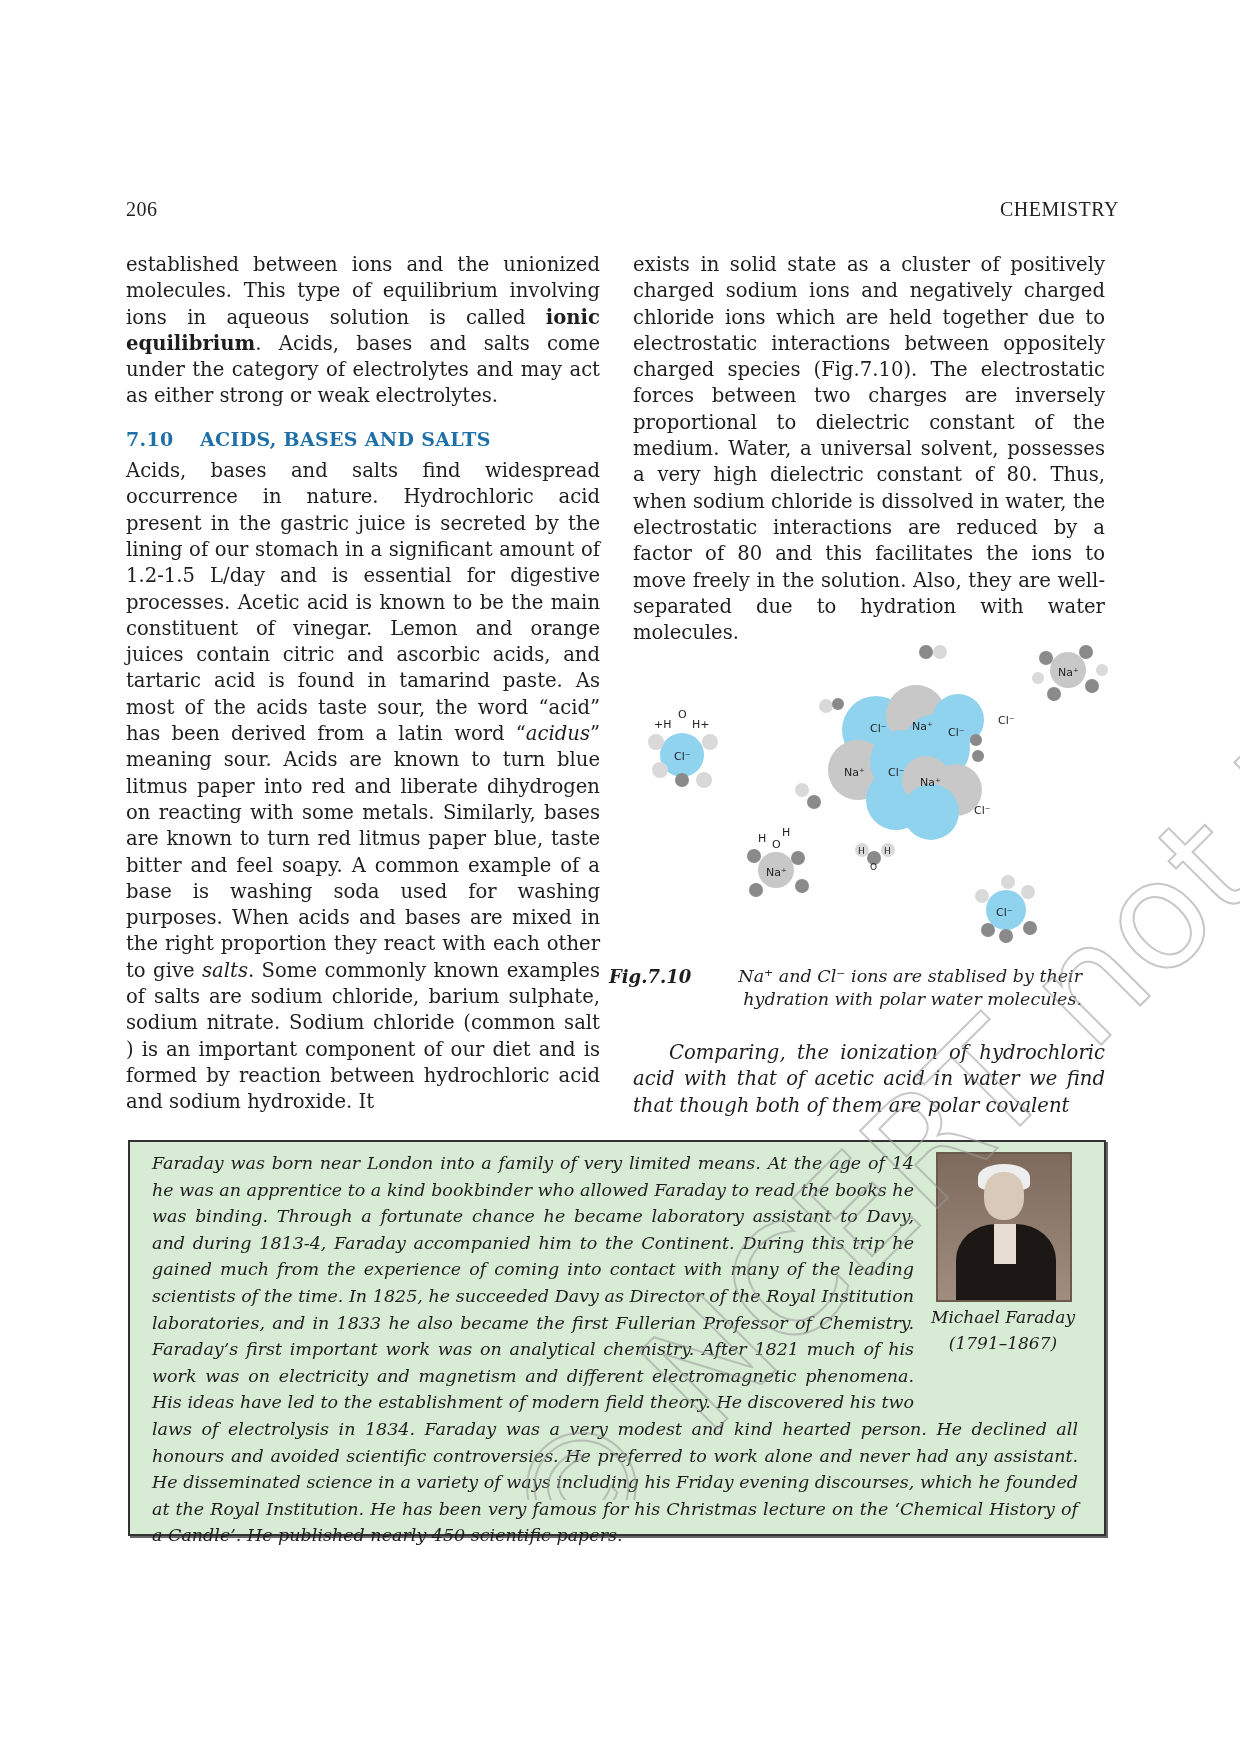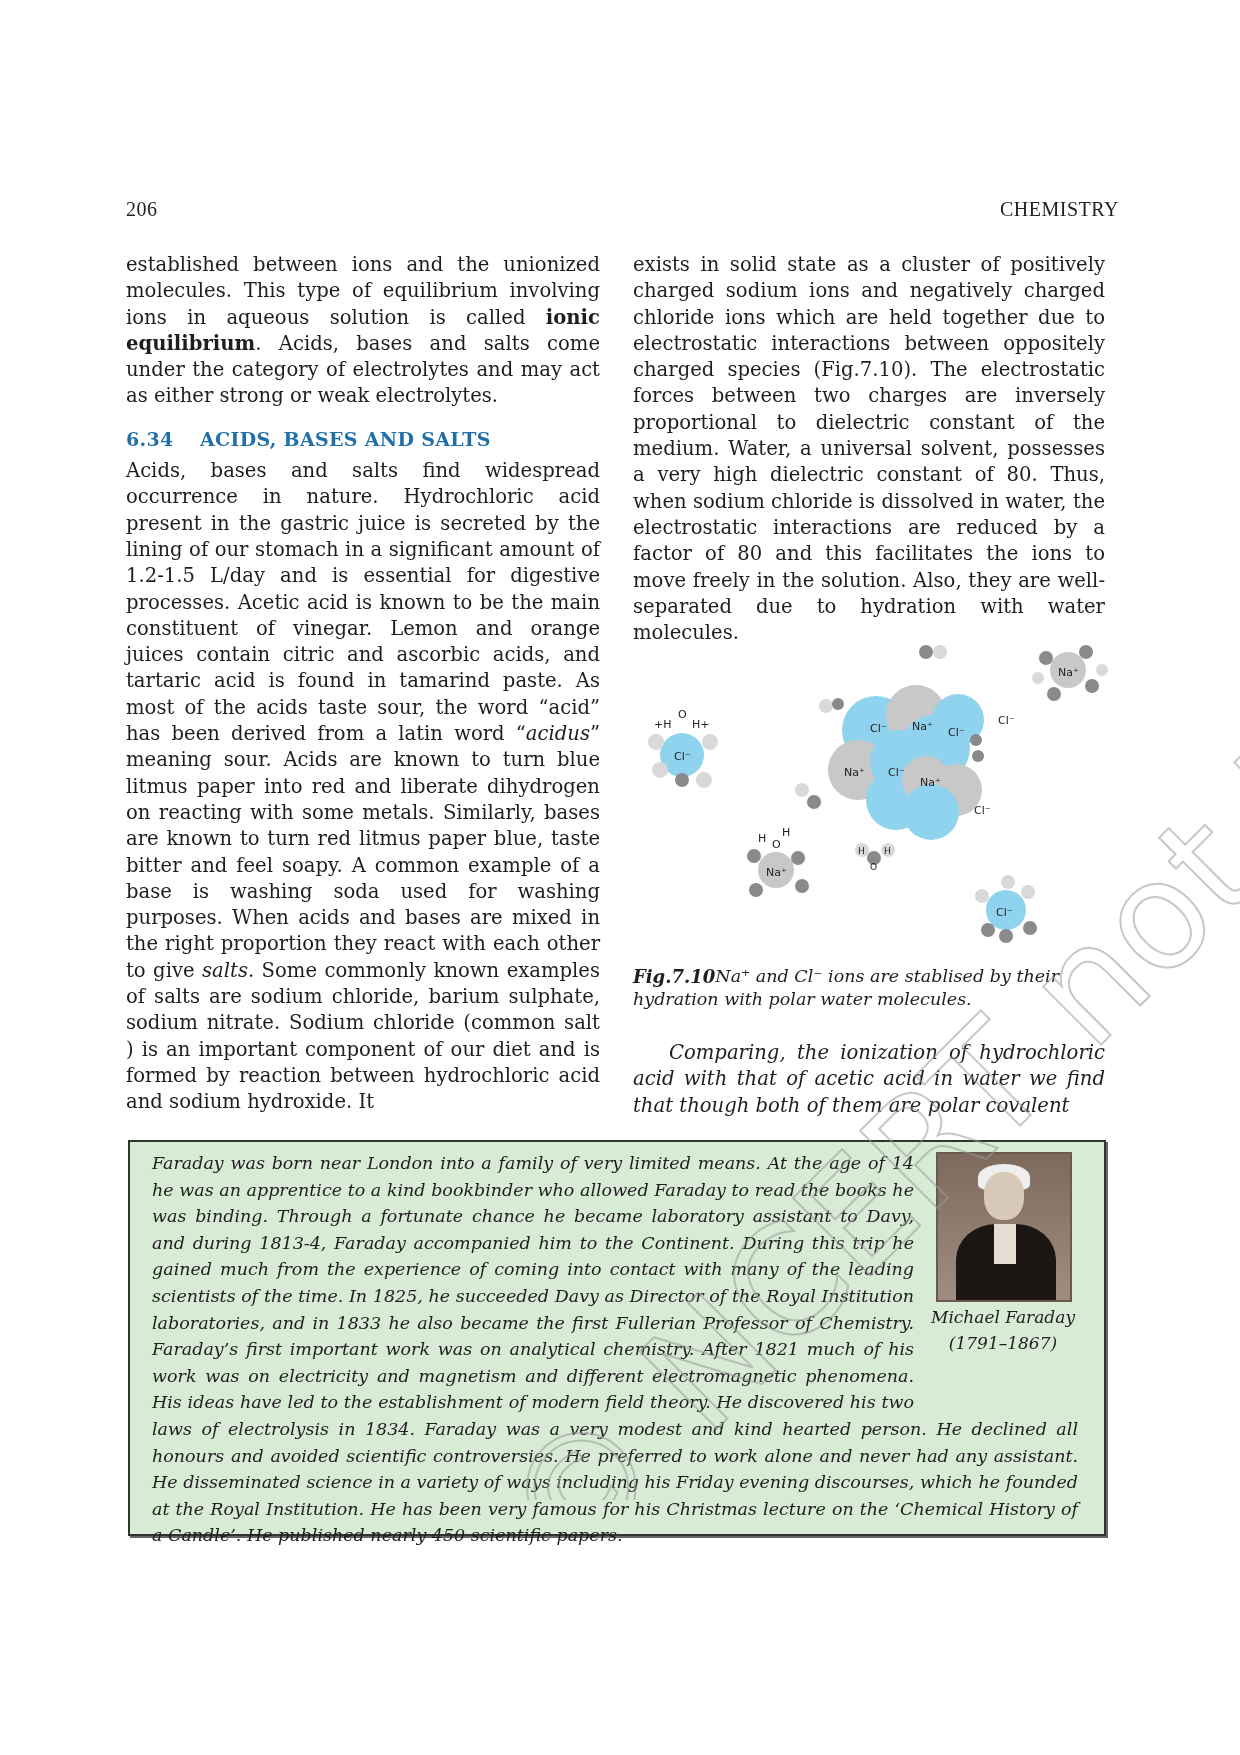--- a/index.html
+++ b/index.html
@@ -9,21 +9,21 @@
   .hdr.left { left:126px; }
   .hdr.right { left:1000px; }
   .col { position:absolute; top:252px; font-size:19.6px; line-height:26.3px; text-align:justify; }
   .col.left { left:126px; width:474px; }
   .col.right { left:633px; width:472px; }
   .col p { margin:0; }
   .indent { text-indent:36px;font-style:italic; }
   .sec { color:#1f6fa8; font-weight:bold; font-size:19px; margin:16px 0 6px 0; letter-spacing:0.3px; font-family:"DejaVu Serif", serif; }
   .sec .num { display:inline-block; width:74px; }
   .fig { position:absolute; left:626px; top:630px; width:490px; height:330px; }
-  .figcap { position:absolute; left:633px; top:965px; width:473px; font-size:17.5px; line-height:23px; font-style:italic; }
+  .figcap { position:absolute; left:609px; top:965px; width:473px; font-size:17.5px; line-height:23px; font-style:italic; text-align:right; }
   .figcap .lab { font-weight:bold; font-style:italic; float:left; font-size:18px; }
   .afterfig { position:absolute; left:633px; top:1040px; width:472px; font-size:19.6px; line-height:26.3px; text-align:justify; }
   .box { position:absolute; left:128px; top:1140px; width:974px; height:392px; background:#d8ebd5; border:2px solid #333; box-shadow:2px 2px 0 #666; }
   .boxtext { position:absolute; left:152px; top:1150px; width:926px; font-size:17.5px; line-height:26.6px; font-style:italic; text-align:justify; color:#1e1e1e; }
   .boxtext .fl { float:right; width:150px; height:250px; margin:2px 0 4px 14px; }
   .portrait { width:132px; height:146px; border:2px solid #6b5a4e; margin-left:8px; background:linear-gradient(#7d6a5c,#a08d80); position:relative; overflow:hidden; }
   .portrait .face { position:absolute; left:46px; top:18px; width:40px; height:48px; background:#d9c9b8; border-radius:45%; }
   .portrait .hair { position:absolute; left:40px; top:10px; width:52px; height:26px; background:#eee; border-radius:50% 50% 20% 20%; }
   .portrait .coat { position:absolute; left:18px; top:70px; width:100px; height:90px; background:#1c1714; border-radius:40% 40% 0 0; }
   .portrait .shirt { position:absolute; left:56px; top:70px; width:22px; height:40px; background:#e7ddd2; }
@@ -31,21 +31,21 @@
   .wm { position:absolute; left:80px; top:300px; width:1200px; height:1200px; pointer-events:none; }
 </style>
 </head>
 <body>
 
 <div class="hdr left">206</div>
 <div class="hdr right">CHEMISTRY</div>
 
 <div class="col left">
   <p><span>established between ions and the unionized molecules. This type of equilibrium involving ions in aqueous solution is called </span><b>ionic equilibrium</b><span>. Acids, bases and salts come under the category of electrolytes and may act as either strong or weak electrolytes.</span></p>
-  <div class="sec"><span class="num">6.34</span><span>ACIDS, BASES AND SALTS</span></div>
+  <div class="sec"><span class="num">7.10</span><span>ACIDS, BASES AND SALTS</span></div>
   <p><span>Acids, bases and salts find widespread occurrence in nature. Hydrochloric acid present in the gastric juice is secreted by the lining of our stomach in a significant amount of 1.2-1.5 L/day and is essential for digestive processes. Acetic acid is known to be the main constituent of vinegar. Lemon and orange juices contain citric and ascorbic acids, and tartaric acid is found in tamarind paste. As most of the acids taste sour, the word “acid” has been derived from a latin word “</span><i>acidus</i><span>” meaning sour. Acids are known to turn blue litmus paper into red and liberate dihydrogen on reacting with some metals. Similarly, bases are known to turn red litmus paper blue, taste bitter and feel soapy. A common example of a base is washing soda used for washing purposes. When acids and bases are mixed in the right proportion they react with each other to give </span><i>salts</i><span>. Some commonly known examples of salts are sodium chloride, barium sulphate, sodium nitrate. Sodium chloride (common salt ) is an important component of our diet and is formed by reaction between hydrochloric acid and sodium hydroxide. It</span></p>
 </div>
 
 <div class="col right">
   <p>exists in solid state as a cluster of positively charged sodium ions and negatively charged chloride ions which are held together due to electrostatic interactions between oppositely charged species (Fig.7.10). The electrostatic forces between two charges are inversely proportional to dielectric constant of the medium. Water, a universal solvent, possesses a very high dielectric constant of 80. Thus, when sodium chloride is dissolved in water, the electrostatic interactions are reduced by a factor of 80 and this facilitates the ions to move freely in the solution. Also, they are well-separated due to hydration with water molecules.</p>
 </div>
 
 <svg class="fig" viewBox="0 0 490 330" xmlns="http://www.w3.org/2000/svg">
   <g font-family="DejaVu Sans, sans-serif" font-size="11" fill="#222">
 

